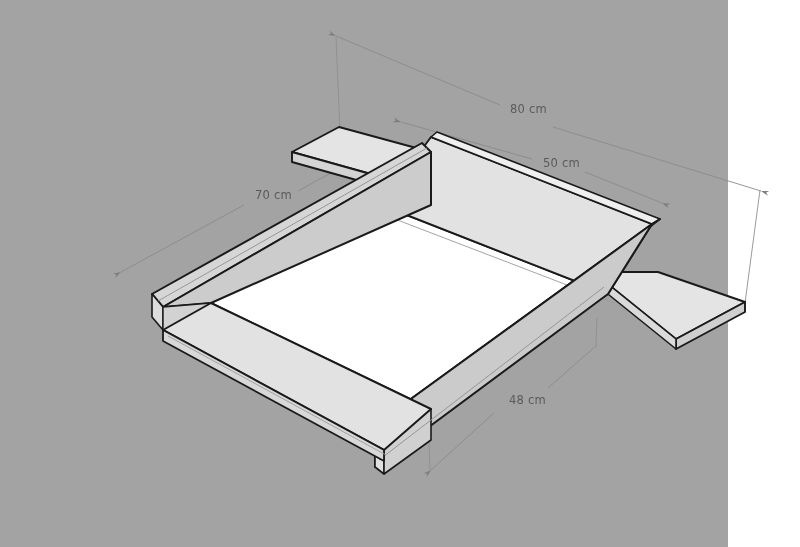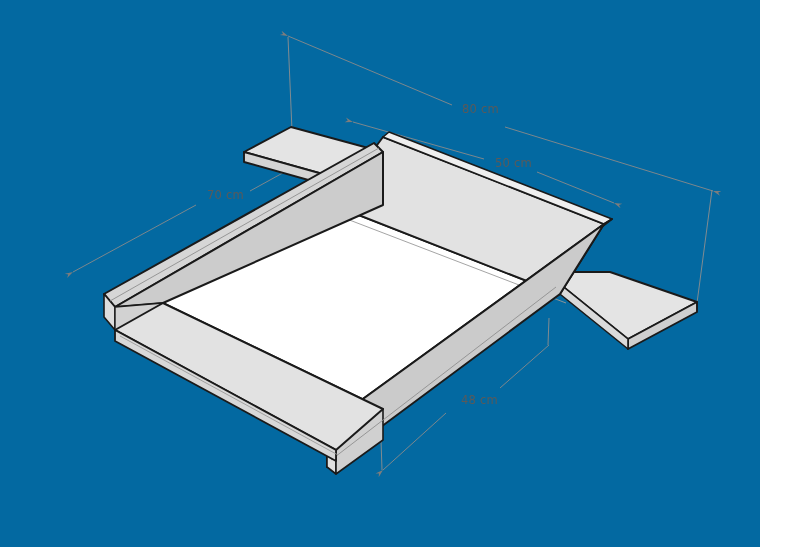--- a/index.html
+++ b/index.html
@@ -9,23 +9,24 @@
     background: #ffffff;
   }
   body {
     width: 800px;
     height: 547px;
     overflow: hidden;
     font-family: "DejaVu Sans", "Liberation Sans", sans-serif;
   }
   #drawing-root {
     position: relative;
-    width: 760px;
+    width: 680px;
     height: 547px;
-    background: #0369a1;
+    background: #a3a3a3;
+    padding-left: 48px;
   }
   svg#scene {
     display: block;
     width: 800px;
     height: 547px;
   }
   .dim-label {
     font-family: "DejaVu Sans", "Liberation Sans", sans-serif;
     font-size: 11.5px;
     fill: #5a5a5a;

